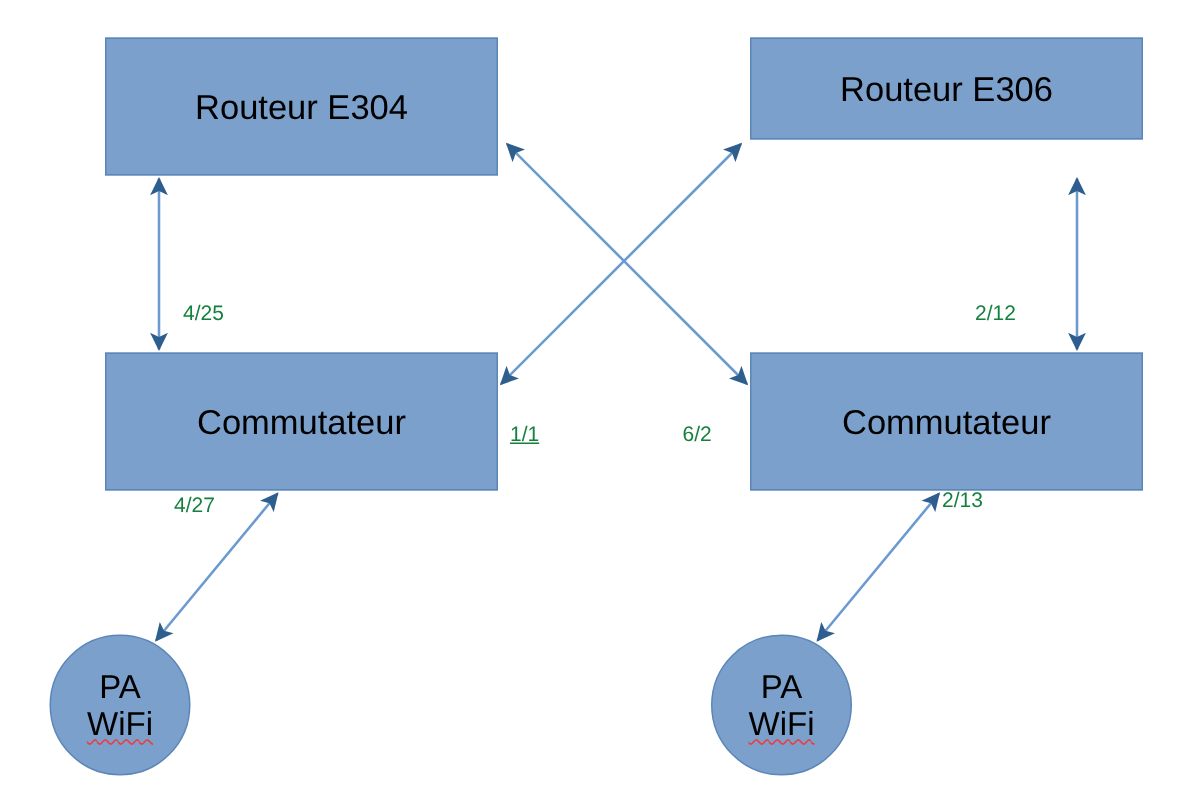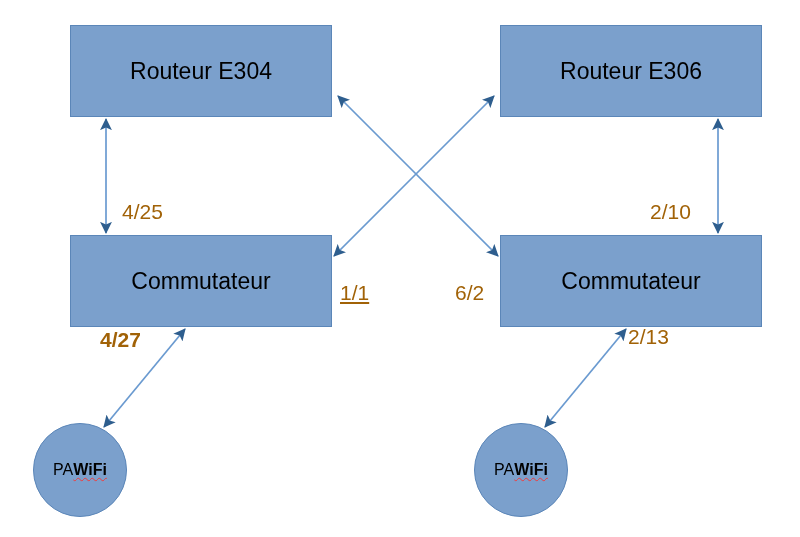--- a/index.html
+++ b/index.html
@@ -32,39 +32,38 @@
     display: flex;
     align-items: center;
     justify-content: center;
     color: #000000;
     font-size: 23px;
     line-height: 1.15;
     text-align: center;
   }
   .node-circle {
     border-radius: 50%;
-    flex-direction: row;
-    font-size: 16px;
+    flex-direction: column;
+    font-size: 22px;
   }
   .node-label {
     pointer-events: none;
     white-space: nowrap;
   }
   .misspelled {
     text-decoration: underline;
     text-decoration-color: #ef3b3b;
     text-decoration-style: wavy;
     text-decoration-thickness: 1px;
     text-underline-offset: 2px;
-    font-weight: bold;
   }
   .port-label {
     position: absolute;
-    font-size: 21px;
-    color: #a16207;
+    font-size: 14px;
+    color: #15803d;
     white-space: nowrap;
   }
 </style>
 </head>
 <body>
 
 <div id="diagram-canvas">
 
   <svg id="edge-layer" viewBox="0 0 800 537" width="800" height="537" xmlns="http://www.w3.org/2000/svg">
     <defs>
@@ -83,21 +82,21 @@
       <line x1="334" y1="256" x2="494" y2="96"></line>
       <line x1="104" y1="427" x2="185" y2="329"></line>
       <line x1="545" y1="427" x2="626" y2="329"></line>
     </g>
   </svg>
 
   <div class="node" style="left:70px; top:25px; width:262px; height:92px;">
     <span class="node-label">Routeur E304</span>
   </div>
 
-  <div class="node" style="left:500px; top:25px; width:262px; height:92px;">
+  <div class="node" style="left:500px; top:25px; width:262px; height:68px;">
     <span class="node-label">Routeur E306</span>
   </div>
 
   <div class="node" style="left:70px; top:235px; width:262px; height:92px;">
     <span class="node-label">Commutateur</span>
   </div>
 
   <div class="node" style="left:500px; top:235px; width:262px; height:92px;">
     <span class="node-label">Commutateur</span>
   </div>
@@ -106,19 +105,19 @@
     <span class="node-label">PA</span>
     <span class="node-label misspelled">WiFi</span>
   </div>
 
   <div class="node node-circle" style="left:474px; top:423px; width:94px; height:94px;">
     <span class="node-label">PA</span>
     <span class="node-label misspelled">WiFi</span>
   </div>
 
   <span class="port-label" style="left:122px; top:200px;">4/25</span>
-  <span class="port-label" style="left:650px; top:200px;">2/10</span>
+  <span class="port-label" style="left:650px; top:200px;">2/12</span>
   <span class="port-label" style="left:340px; top:281px;text-decoration:underline;">1/1</span>
   <span class="port-label" style="left:455px; top:281px;">6/2</span>
-  <span class="port-label" style="left:100px; top:328px;font-weight:bold;">4/27</span>
+  <span class="port-label" style="left:116px; top:328px;">4/27</span>
   <span class="port-label" style="left:628px; top:325px;">2/13</span>
 
 </div>
 
 </body></html>

